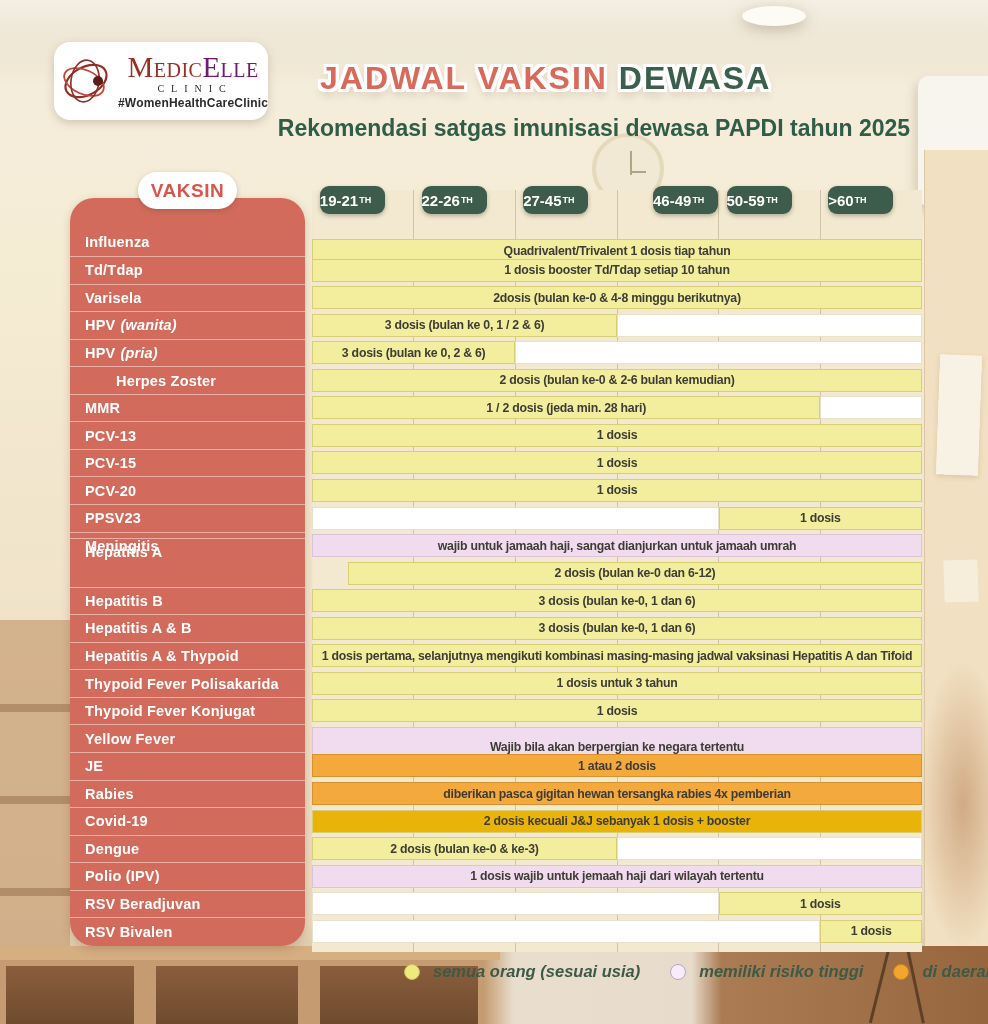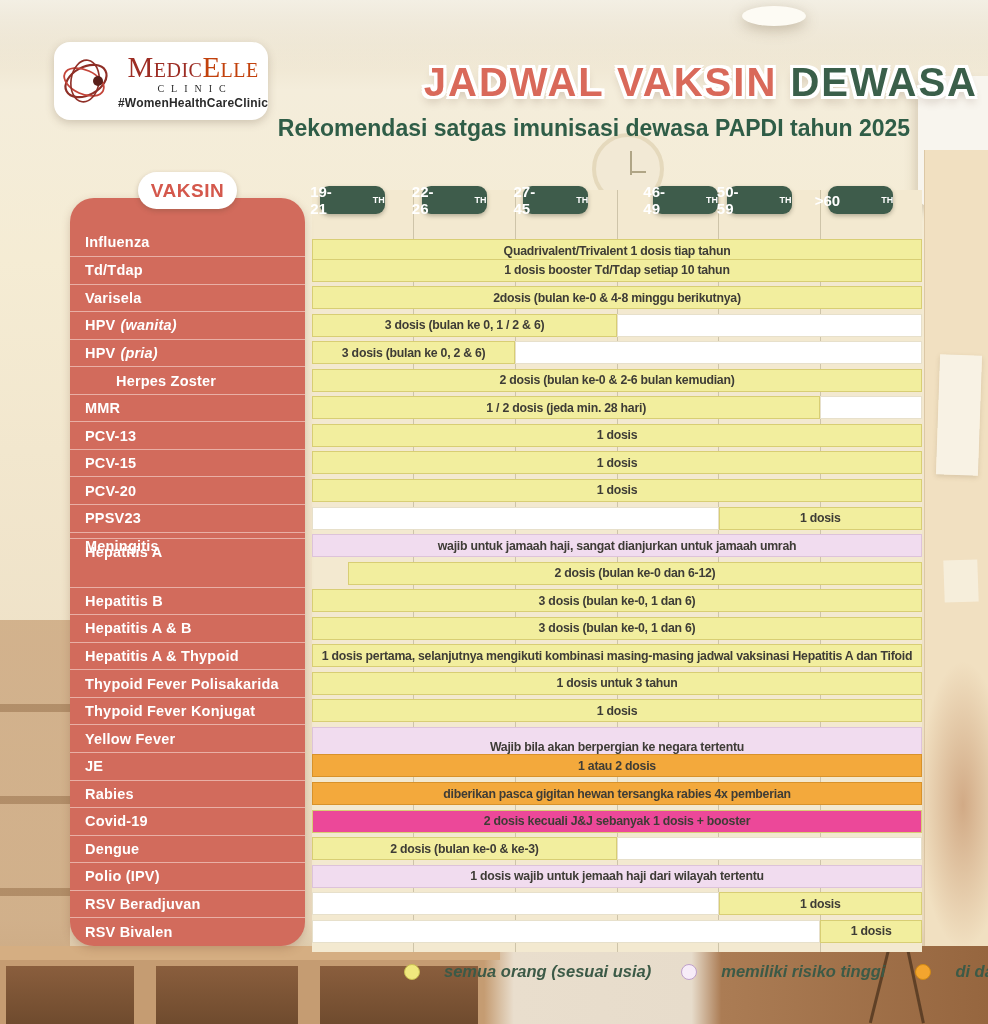--- a/index.html
+++ b/index.html
@@ -36,57 +36,57 @@
   .bg-leg{left:878px;top:948px;width:3px;height:76px;background:#5f4026;transform:rotate(14deg);}
   .bg-leg2{left:914px;top:948px;width:3px;height:76px;background:#5f4026;transform:rotate(-12deg);}
 
   
   .logo-card{position:absolute;left:54px;top:42px;width:214px;height:78px;background:#ffffff;border-radius:16px;
     box-shadow:0 3px 8px rgba(100,80,60,.25);z-index:5;display:flex;align-items:center;padding:4px 8px 4px 4px;}
   .logo-orbit{width:60px;height:66px;flex:0 0 auto;}
   .logo-textcol{flex:1;display:flex;flex-direction:column;align-items:center;line-height:1;}
   .logo-line1{font-family:"Liberation Serif", serif;font-variant:small-caps;font-size:29px;letter-spacing:.5px;}
   .logo-medic{color:#9d2d24;}
-  .logo-elle{color:#c2410c;}
+  .logo-elle{color:#701a75;}
   .logo-clinic{font-family:"Liberation Serif", serif;font-size:10px;letter-spacing:7px;color:#2c2c2c;margin:2px 0 3px 4px;}
   .logo-tag{font-size:12px;font-weight:700;color:#2b2b2b;letter-spacing:.2px;}
 
   
-  .title{position:absolute;left:320px;right:10px;top:60px;text-align:right;z-index:5;
-    font-weight:800;font-size:40px;letter-spacing:2px;white-space:nowrap;
+  .title{position:absolute;left:320px;right:10px;top:60px;text-align:left;z-index:5;
+    font-weight:800;font-size:32px;letter-spacing:2px;white-space:nowrap;
     text-shadow:-3px -3px 0 #fff,3px -3px 0 #fff,-3px 3px 0 #fff,3px 3px 0 #fff,-3px 0 0 #fff,3px 0 0 #fff,0 -3px 0 #fff,0 3px 0 #fff,0 6px 8px rgba(90,60,40,.25);}
   .title-red{color:#d9695a;}
   .title-green{color:#3a5f4a;}
   .subtitle{position:absolute;left:240px;right:40px;top:115px;text-align:center;z-index:5;
     font-size:23px;font-weight:700;color:#2f5d47;}
 
   
   .strip{position:absolute;left:312px;top:190px;width:610px;height:762px;background:#f3e9d0;z-index:1;}
   .vline{position:absolute;top:190px;height:762px;width:1px;background:rgba(110,100,70,.28);z-index:2;}
   .labels-bg{position:absolute;left:70px;top:198px;width:235px;height:748px;background:#d26b5c;border-radius:24px;z-index:2;
     box-shadow:0 3px 8px rgba(120,70,50,.25);}
   .vaksin-pill{position:absolute;left:138px;top:172px;width:99px;height:37px;background:#ffffff;border-radius:19px;z-index:4;
     display:flex;align-items:center;justify-content:center;font-weight:700;font-size:19px;color:#d4584c;letter-spacing:.5px;
     box-shadow:0 2px 5px rgba(100,70,50,.3);}
   .header-pill{position:absolute;top:186px;width:65px;height:28px;background:#3e5c4b;border-radius:9px;z-index:4;
-    display:flex;align-items:center;justify-content:flex-end;color:#ffffff;font-weight:700;font-size:15px;
-    box-shadow:0 2px 4px rgba(60,60,40,.35);gap:40px;}
+    display:flex;align-items:center;justify-content:flex-start;color:#ffffff;font-weight:700;font-size:15px;
+    box-shadow:0 2px 4px rgba(60,60,40,.35);}
   .header-pill sup{font-size:9px;margin-left:1px;}
   .table-layer{position:absolute;left:0;top:0;width:988px;height:1024px;z-index:3;pointer-events:none;}
   .label-row{position:absolute;left:70px;width:235px;height:27.55px;display:flex;align-items:center;
     padding-left:15px;color:#ffffff;font-weight:700;font-size:14.5px;letter-spacing:.2px;white-space:nowrap;}
   .label-row.with-sep{border-top:1.5px solid rgba(255,243,237,.5);}
   .label-em{font-style:italic;font-weight:700;margin-left:5px;}
   .bar-row{position:absolute;left:312px;width:610px;height:23px;display:flex;}
   .seg{height:100%;border:1px solid;display:flex;align-items:center;justify-content:center;overflow:visible;}
   .seg-text{font-size:12.3px;font-weight:700;color:#3e3c36;letter-spacing:-0.25px;white-space:nowrap;}
 
   
   .legend{position:absolute;left:404px;top:962px;display:flex;align-items:center;gap:30px;z-index:3;}
-  .legend-item{display:flex;align-items:center;gap:24px;}
+  .legend-item{display:flex;align-items:center;gap:13px;}
   .legend-dot{width:16px;height:16px;border-radius:50%;border:1.5px solid;}
   .legend-label{font-size:16.5px;font-weight:700;font-style:italic;color:#3c5a47;white-space:nowrap;}
 </style>
 </head>
 <body data-interactable="false">
 
 <div class="bg bg-ceiling" data-interactable="false"></div>
 <div class="bg bg-lamp" data-interactable="false"></div>
 <div class="bg bg-clock" data-interactable="false"></div>
 <div class="bg bg-ac" data-interactable="false">
@@ -343,21 +343,21 @@
     </div>
     <div class="bar-row" data-interactable="false" style="top: 782px; height: 23px;">
       <div class="seg" data-interactable="false" style="width: 100%; background: rgb(243, 169, 60); border-color: rgb(216, 146, 42);">
         <span class="seg-text" data-interactable="false">diberikan pasca gigitan hewan tersangka rabies 4x pemberian</span>
       </div>
     </div>
     <div class="label-row with-sep" data-interactable="false" style="top: 807.05px;">
       <span class="label-text" data-interactable="false">Covid-19</span>
     </div>
     <div class="bar-row" data-interactable="false" style="top: 809.55px; height: 23px;">
-      <div class="seg" data-interactable="false" style="width: 100%; background: #ec4899; border-color: rgb(216, 206, 116);">
+      <div class="seg" data-interactable="false" style="width: 100%; background: #eab308; border-color: rgb(216, 206, 116);">
         <span class="seg-text" data-interactable="false">2 dosis kecuali J&amp;J sebanyak 1 dosis + booster</span>
       </div>
     </div>
     <div class="label-row with-sep" data-interactable="false" style="top: 834.6px;">
       <span class="label-text" data-interactable="false">Dengue</span>
     </div>
     <div class="bar-row" data-interactable="false" style="top: 837.1px; height: 23px;">
       <div class="seg" data-interactable="false" style="width: 50%; background: rgb(242, 238, 158); border-color: rgb(216, 206, 116);">
         <span class="seg-text" data-interactable="false">2 dosis (bulan ke-0 &amp; ke-3)</span>
       </div>

